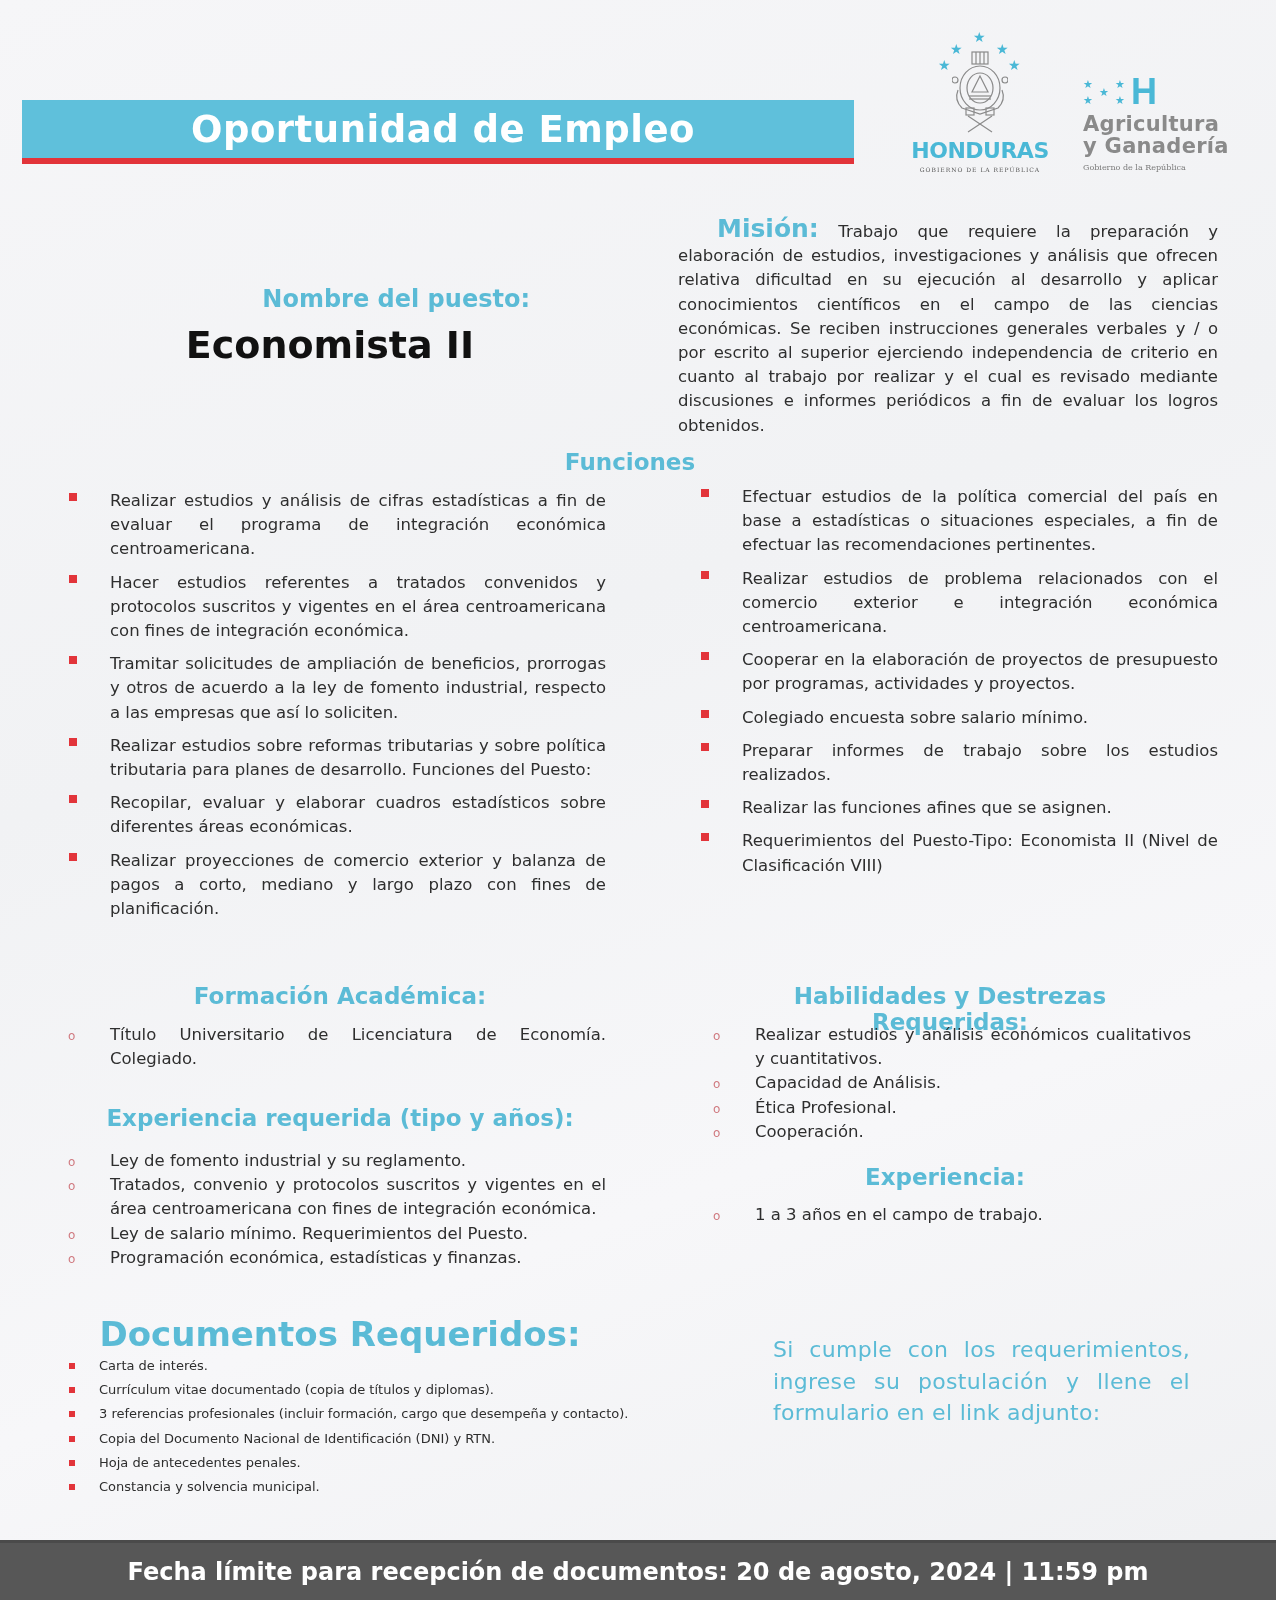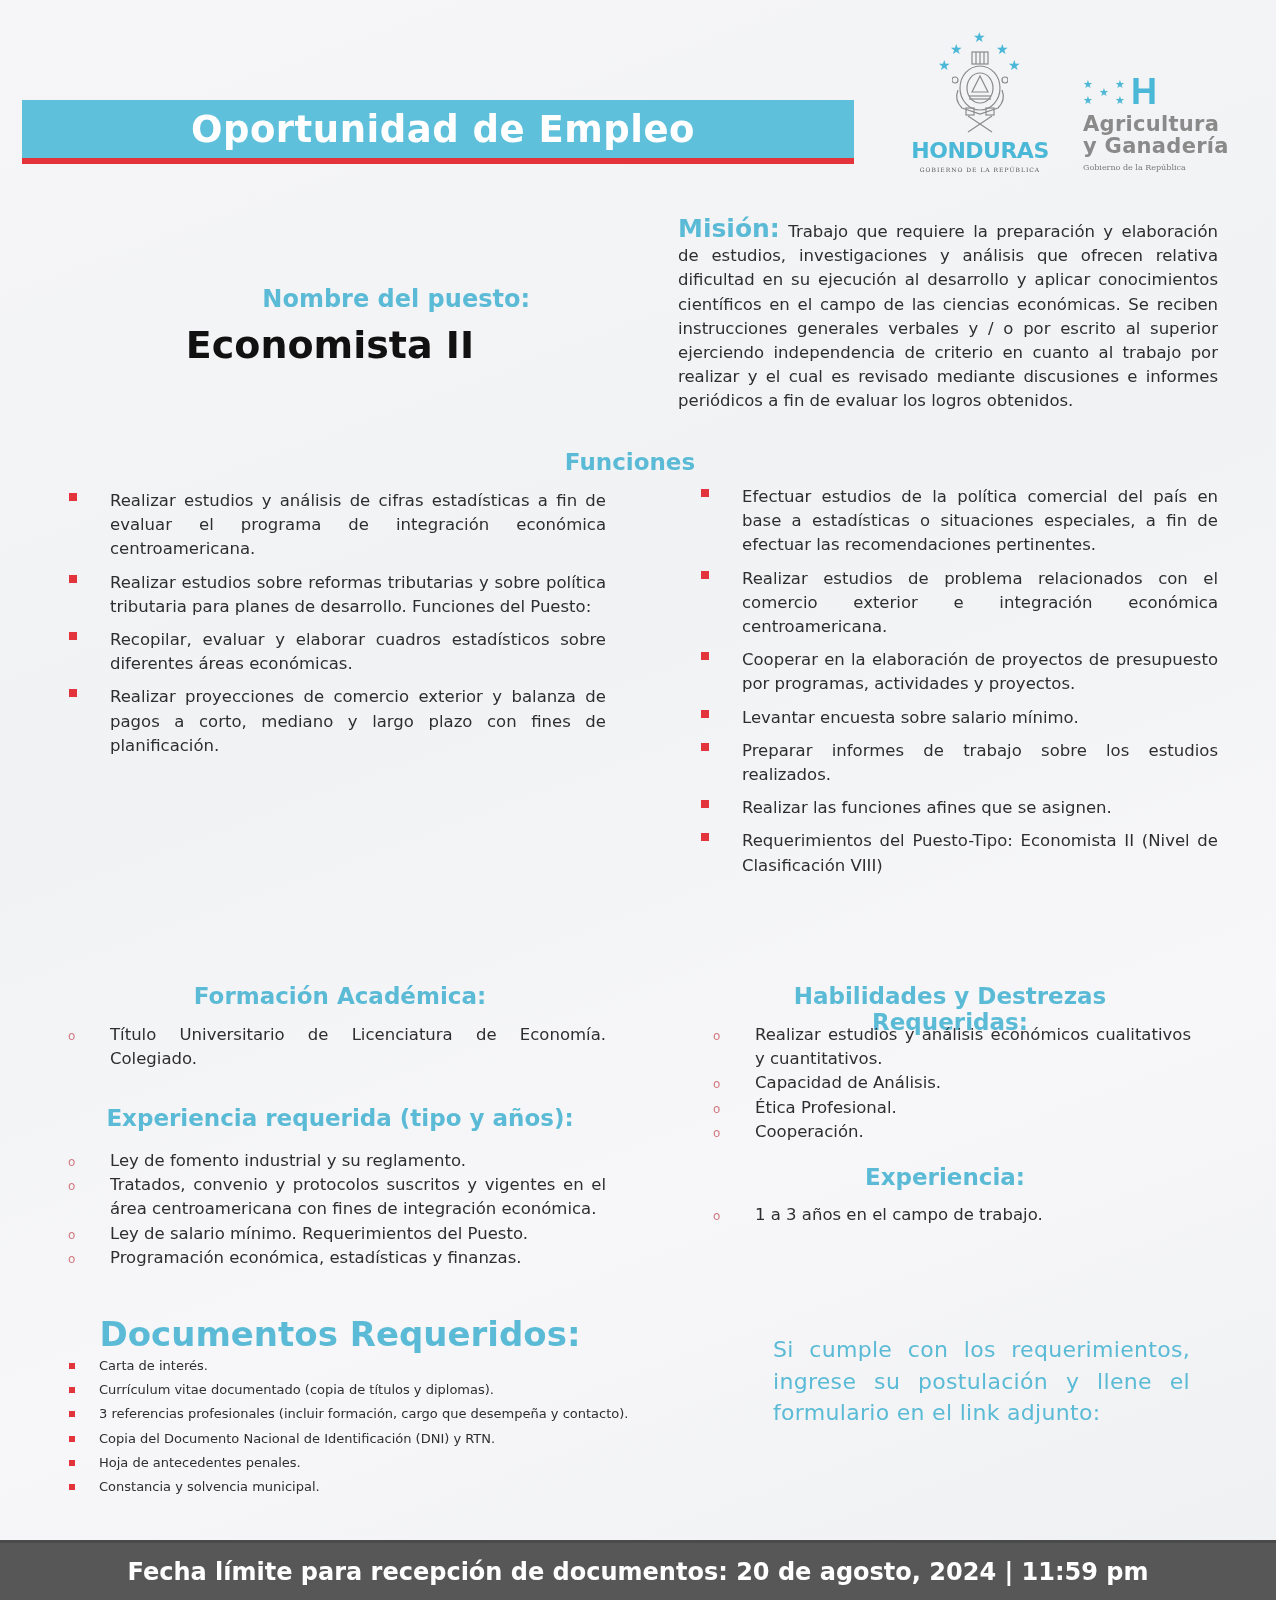--- a/index.html
+++ b/index.html
@@ -62,21 +62,21 @@
   .job-title {
     left: 130px; top: 323px; width: 400px; text-align: center;
     color: #111; font-weight: bold; font-size: 38px;
   }
 
   
   .mission {
     left: 678px; top: 217px; width: 540px;
     font-size: 16.5px; line-height: 24.2px; text-align: justify; color: #2e2e2e;
   }
-  .mission-label { color: #5bbbd6; font-weight: bold; font-size: 25px; }
+  .mission-label { color: #5bbbd6; font-weight: bold; font-size: 25px; margin-left: 39px; }
 
   .section-h {
     color: #5bbbd6; font-weight: bold; font-size: 23px; text-align: center;
   }
 
   
   ul.list { list-style: none; }
   ul.list li {
     position: relative; text-align: justify; color: #2e2e2e;
   }
@@ -169,30 +169,32 @@
 
 <div class="abs mission">
   <span class="mission-label">Misión:</span>
   <span>Trabajo que requiere la preparación y elaboración de estudios, investigaciones y análisis que ofrecen relativa dificultad en su ejecución al desarrollo y aplicar conocimientos científicos en el campo de las ciencias económicas. Se reciben instrucciones generales verbales y / o por escrito al superior ejerciendo independencia de criterio en cuanto al trabajo por realizar y el cual es revisado mediante discusiones e informes periódicos a fin de evaluar los logros obtenidos.</span>
 </div>
 
 <div class="abs section-h" style="left:500px;top:449px;width:260px;">Funciones</div>
 
 <ul class="abs list func func-left">
   <li class="sq">Realizar estudios y análisis de cifras estadísticas a fin de evaluar el programa de integración económica centroamericana.</li>
+  <li class="sq">Hacer estudios referentes a tratados convenidos y protocolos suscritos y vigentes en el área centroamericana con fines de integración económica.</li>
+  <li class="sq">Tramitar solicitudes de ampliación de beneficios, prorrogas y otros de acuerdo a la ley de fomento industrial, respecto a las empresas que así lo soliciten.</li>
   <li class="sq">Realizar estudios sobre reformas tributarias y sobre política tributaria para planes de desarrollo. Funciones del Puesto:</li>
   <li class="sq">Recopilar, evaluar y elaborar cuadros estadísticos sobre diferentes áreas económicas.</li>
   <li class="sq">Realizar proyecciones de comercio exterior y balanza de pagos a corto, mediano y largo plazo con fines de planificación.</li>
 </ul>
 
 <ul class="abs list func func-right">
   <li class="sq">Efectuar estudios de la política comercial del país en base a estadísticas o situaciones especiales, a fin de efectuar las recomendaciones pertinentes.</li>
   <li class="sq">Realizar estudios de problema relacionados con el comercio exterior e integración económica centroamericana.</li>
   <li class="sq">Cooperar en la elaboración de proyectos de presupuesto por programas, actividades y proyectos.</li>
-  <li class="sq">Levantar encuesta sobre salario mínimo.</li>
+  <li class="sq">Colegiado encuesta sobre salario mínimo.</li>
   <li class="sq">Preparar informes de trabajo sobre los estudios realizados.</li>
   <li class="sq">Realizar las funciones afines que se asignen.</li>
   <li class="sq">Requerimientos del Puesto-Tipo: Economista II (Nivel de Clasificación VIII)</li>
 </ul>
 
 <div class="abs section-h" style="left:100px;top:983px;width:480px;">Formación Académica:</div>
 <ul class="abs list circ-list circ" style="left:68px;top:1023px;width:538px;">
   <li><span class="bul">o</span><span>Título Universitario de Licenciatura de Economía. Colegiado.</span></li>
 </ul>
 

